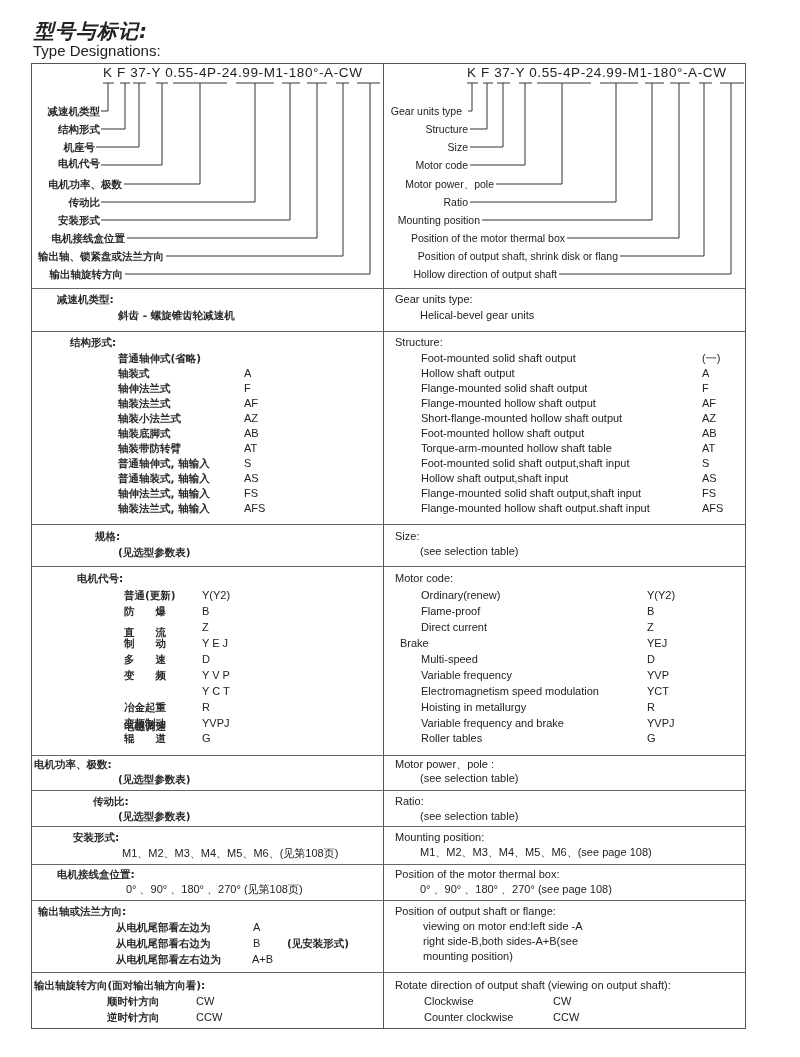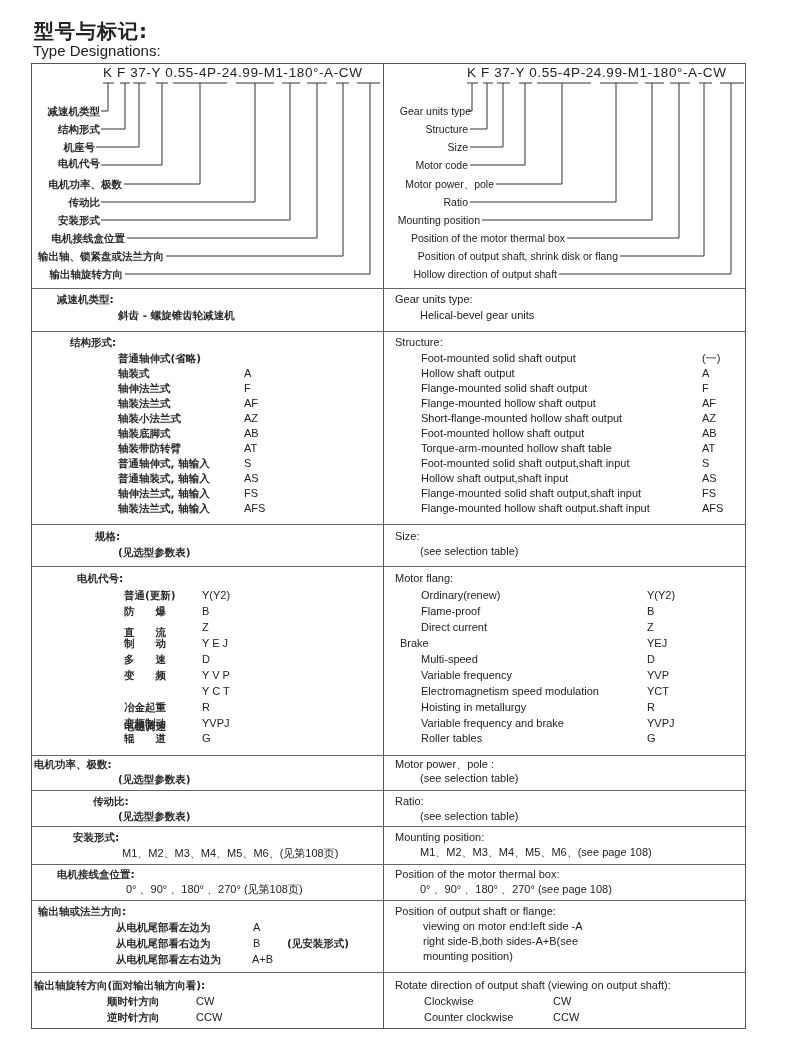--- a/index.html
+++ b/index.html
@@ -1,19 +1,19 @@
 <!DOCTYPE html>
 <html><head>
 <meta charset="utf-8">
 <style>
   html, body { margin:0; padding:0; background:#ffffff; }
   body { width:800px; height:1057px; position:relative; overflow:hidden;
          font-family:"Liberation Sans", "DejaVu Sans", sans-serif; color:#1a1a1a; }
   .title-cn { position:absolute; left:34px; top:18px; font-size:20px; font-weight:bold;
-              font-family:"DejaVu Sans", sans-serif; letter-spacing:1px; color:#222; }
+              font-family:"DejaVu Sans", sans-serif; letter-spacing:1px; color:#222;font-style:italic; }
   .title-en { position:absolute; left:33px; top:42px; font-size:15px; color:#222; }
 
   .frame { position:absolute; left:31px; top:63px; width:715px; height:966px;
            border:1.5px solid #555; box-sizing:border-box; }
   .vdiv  { position:absolute; left:383px; top:63px; width:0; height:966px; border-left:1.5px solid #555; }
   .hdiv  { position:absolute; left:31px; width:715px; height:0; border-top:1.5px solid #666; }
 
   .t { position:absolute; white-space:nowrap; font-size:11px; line-height:13px; }
   .cn { font-family:"DejaVu Sans", sans-serif; font-size:10.5px; font-weight:bold; color:#2a2a2a; }
   .en { font-family:"Liberation Sans", sans-serif; font-size:11px; color:#222; }
@@ -101,21 +101,21 @@
 <div class="diag-label cn" style="right:700px; top:123px">结构形式</div>
 <div class="diag-label cn" style="right:705px; top:141px">机座号</div>
 <div class="diag-label cn" style="right:700px; top:157px">电机代号</div>
 <div class="diag-label cn" style="right:678px; top:178px">电机功率、极数</div>
 <div class="diag-label cn" style="right:700px; top:196px">传动比</div>
 <div class="diag-label cn" style="right:700px; top:214px">安装形式</div>
 <div class="diag-label cn" style="right:675px; top:232px">电机接线盒位置</div>
 <div class="diag-label cn" style="right:636px; top:250px">输出轴、锁紧盘或法兰方向</div>
 <div class="diag-label cn" style="right:677px; top:268px">输出轴旋转方向</div>
 
-<div class="diag-label en" style="right:329px; top:105px">Gear units type</div>
+<div class="diag-label en" style="right:338px; top:105px">Gear units type</div>
 <div class="diag-label en" style="right:332px; top:123px">Structure</div>
 <div class="diag-label en" style="right:332px; top:141px">Size</div>
 <div class="diag-label en" style="right:332px; top:159px">Motor code</div>
 <div class="diag-label en" style="right:306px; top:178px">Motor power、pole</div>
 <div class="diag-label en" style="right:332px; top:196px">Ratio</div>
 <div class="diag-label en" style="right:320px; top:214px">Mounting position</div>
 <div class="diag-label en" style="right:235px; top:232px">Position of the motor thermal box</div>
 <div class="diag-label en" style="right:182px; top:250px">Position of output shaft, shrink disk or flang</div>
 <div class="diag-label en" style="right:243px; top:268px">Hollow direction of output shaft</div>
 
@@ -175,21 +175,21 @@
   <div class="t en" style="left:421px; top:502px">Flange-mounted hollow shaft output.shaft input</div>
   <div class="t code" style="left:702px; top:502px">AFS</div>
 </div>
 
 <div class="t cn" style="left:95px; top:530px">规格:</div>
 <div class="t cn" style="left:118px; top:546px">(见选型参数表)</div>
 <div class="t en" style="left:395px; top:530px">Size:</div>
 <div class="t en" style="left:420px; top:545px">(see selection table)</div>
 
 <div class="t cn" style="left:77px; top:572px">电机代号:</div>
-<div class="t en" style="left:395px; top:572px">Motor flang:</div>
+<div class="t en" style="left:395px; top:572px">Motor code:</div>
 
 <div>
   <div class="t cn" style="left:124px; top:589px">普通(更新)</div>
   <div class="t code" style="left:202px; top:589px">Y(Y2)</div>
   <div class="t cn" style="left:124px; top:605px">防　　爆</div>
   <div class="t code" style="left:202px; top:605px">B</div>
   <div class="t cn" style="left:124px; top:626px">直　　流</div>
   <div class="t code" style="left:202px; top:621px">Z</div>
   <div class="t cn" style="left:124px; top:637px">制　　动</div>
   <div class="t code" style="left:202px; top:637px">Y E J</div>

